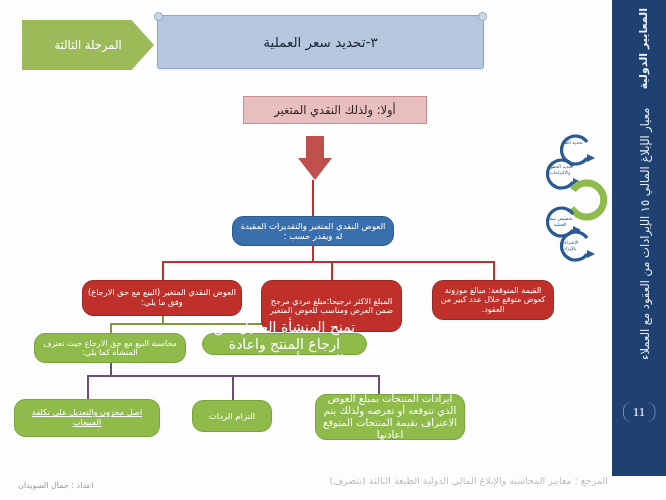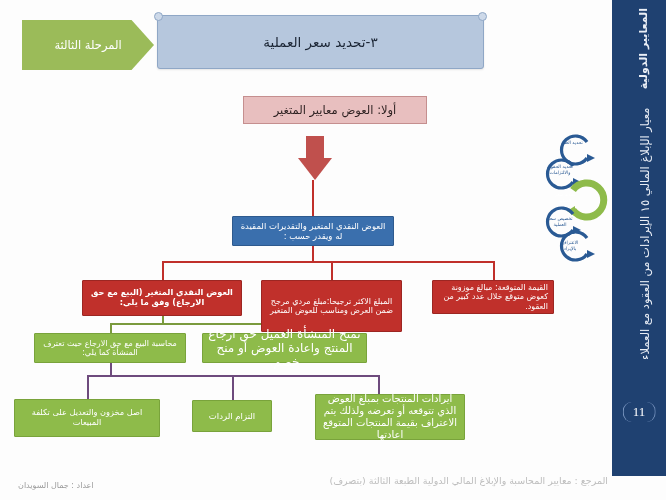--- a/index.html
+++ b/index.html
@@ -158,36 +158,36 @@
   .node {
     position: absolute;
     display: flex;
     align-items: center;
     justify-content: center;
     text-align: center;
     color: #ffffff;
     line-height: 1.18;
     padding: 7px 5px;
     box-sizing: border-box;
-    border-radius: 1px;
+    border-radius: 11px;
   }
   .node.blue  { background: #3a6fad; border: 1px solid #2e5a8e; }
   .node.red   { background: #c0302b; border: 1px solid #9c2622; }
   .node.green { background: #8ebb4a; border: 1px solid #79a33b; }
 
   .n-root   { left: 232px; top: 216px; width: 162px; height: 30px; font-size: 8.5px; }
 
-  .n-r1 { left: 82px;  top: 280px; width: 160px; height: 36px; font-size: 8.2px; font-weight: bold; }
+  .n-r1 { left: 82px;  top: 280px; width: 160px; height: 36px; font-size: 8.2px; }
   .n-r2 { left: 261px; top: 280px; width: 141px; height: 52px; font-size: 8px;   }
-  .n-r3 { left: 432px; top: 280px; width: 122px; height: 34px; font-size: 8px; text-align: right;   }
+  .n-r3 { left: 432px; top: 280px; width: 122px; height: 40px; font-size: 8px;   }
 
   .n-g1 { left: 34px;  top: 333px; width: 152px; height: 30px; font-size: 8px;   }
-  .n-g2 { left: 202px; top: 333px; width: 165px; height: 30px; font-size: 12px;   }
-
-  .n-g3 { left: 14px;  top: 399px; width: 146px; height: 38px; font-size: 8.2px; }
+  .n-g2 { left: 202px; top: 333px; width: 165px; height: 22px; font-size: 14px;   }
+
+  .n-g3 { left: 14px;  top: 399px; width: 146px; height: 38px; font-size: 8.2px; text-decoration: underline; }
   .n-g4 { left: 192px; top: 400px; width: 80px;  height: 32px; font-size: 8.5px; }
   .n-g5 { left: 303px; top: 394px; width: 150px; height: 46px; font-size: 10px; margin-left: 12px; }
 
   
   .ln { position: absolute; background: #7a4f7a; }
   .ln.v { width: 1.6px; }
   .ln.h { height: 1.6px; }
 
   .ln.red-c   { background: #c0302b; }
   .ln.green-c { background: #7a9a3d; }
@@ -237,21 +237,21 @@
     <div class="sidebar-txt sb-top">المعايير الدولية</div>
     <div class="sidebar-txt sb-main">معيار الإبلاغ المالي ١٥ الإيرادات من العقود مع العملاء</div>
     <div class="page-num">11</div>
   </div>
 
   <div class="stage-chevron">المرحلة الثالثة</div>
 
   <div class="title-box">٣-تحديد سعر العملية</div>
 
 
-  <div class="subtitle-box">أولا: العوض معايير المتغير</div>
+  <div class="subtitle-box">أولا: ولذلك النقدي المتغير</div>
 
   <div class="red-arrow">
     <div class="shaft"></div>
     <div class="head"></div>
   </div>
 
   <div class="ln v red-c" style="left:312px; top:180px; height:36px;"></div>
   <div class="ln v red-c" style="left:312px; top:246px; height:16px;"></div>
   <div class="ln h red-c" style="left:162px; top:261px; width:332px;"></div>
   <div class="ln v red-c" style="left:162px; top:261px; height:19px;"></div>

